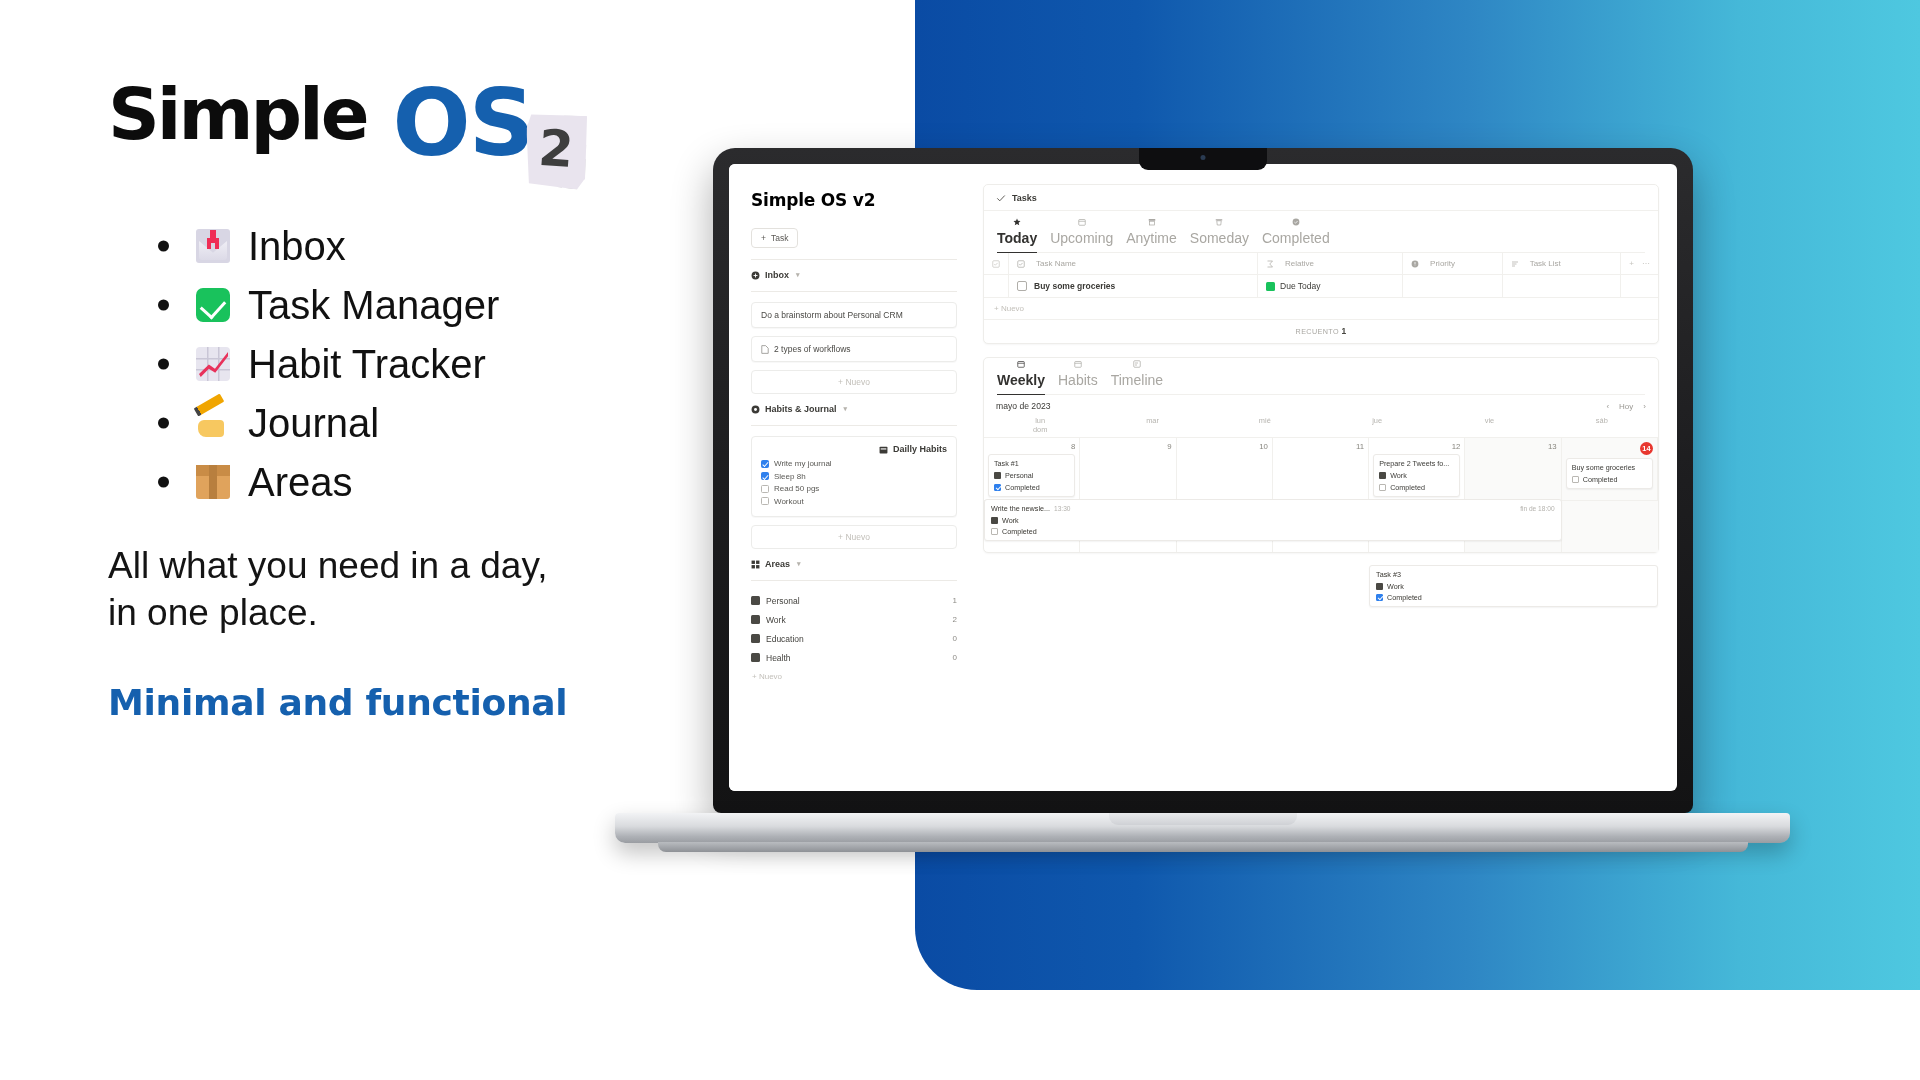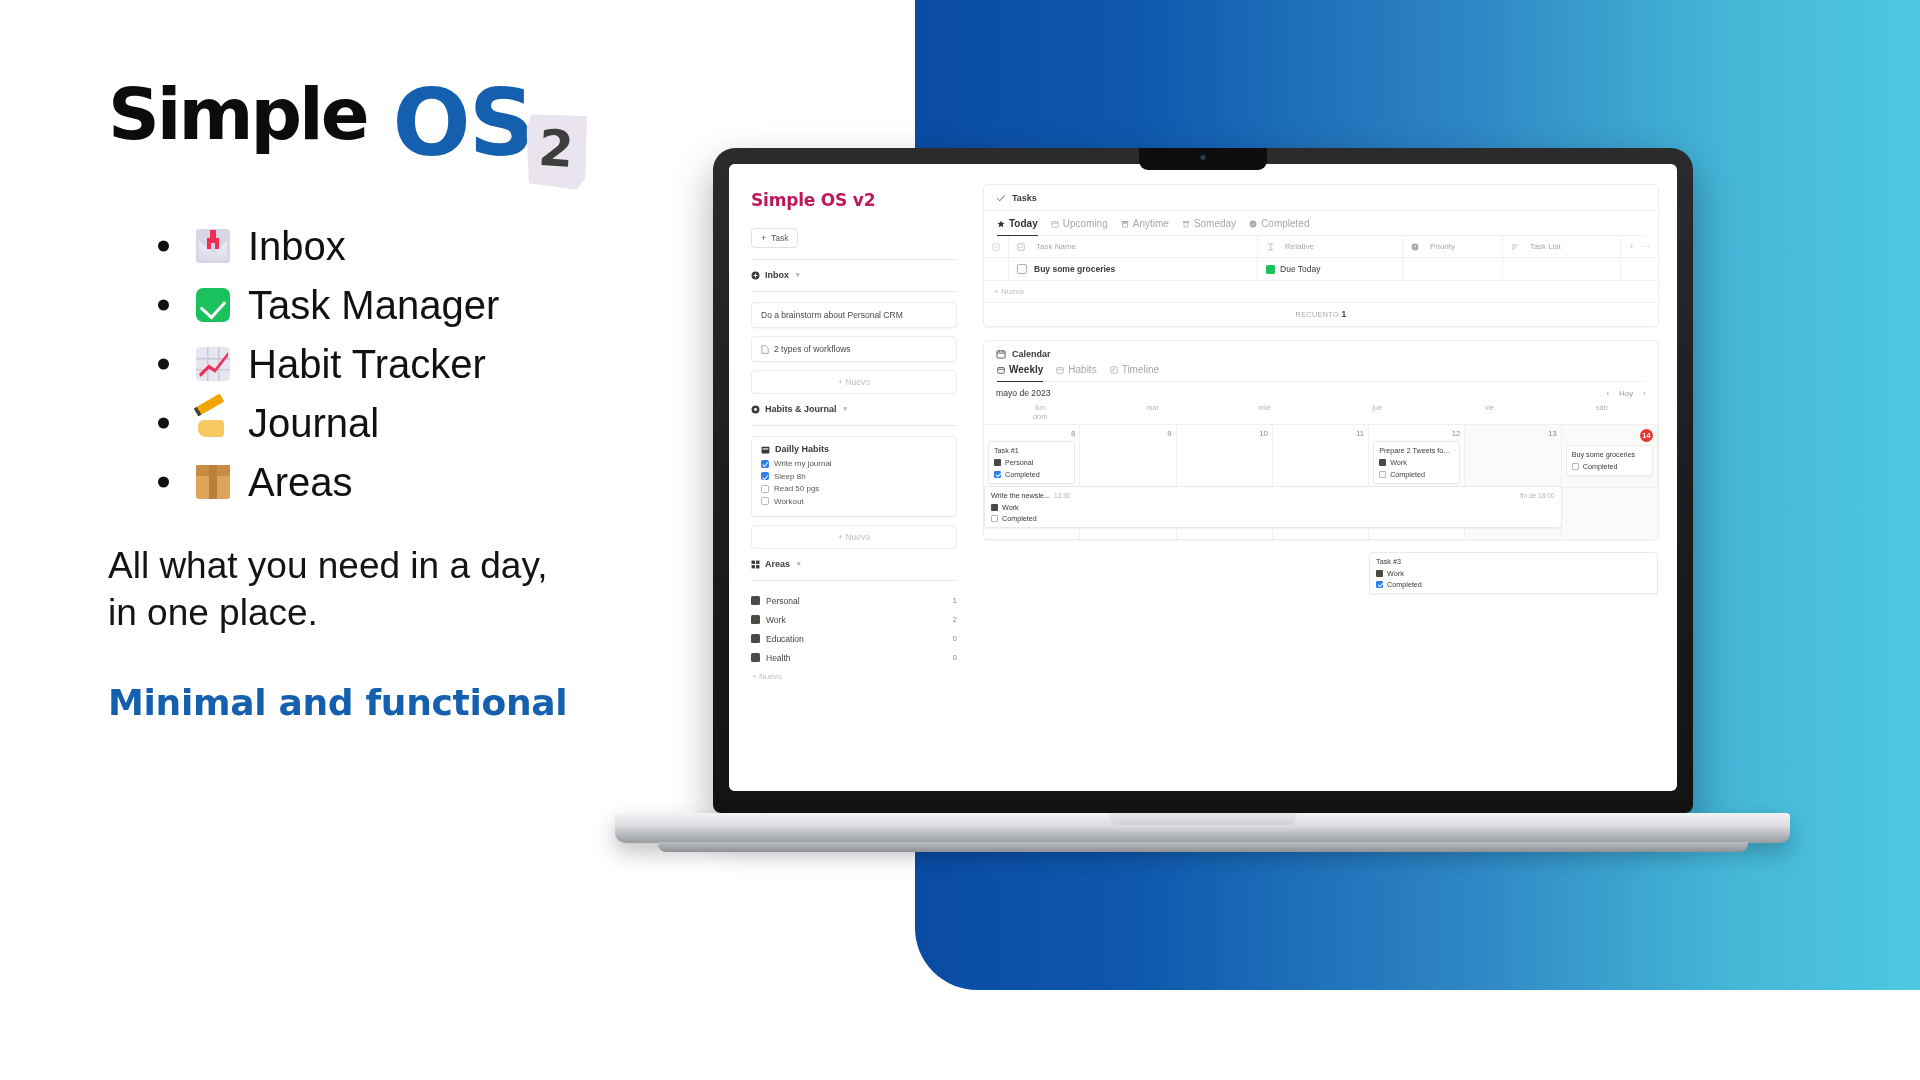--- a/index.html
+++ b/index.html
@@ -150,21 +150,21 @@
   }
 
   
   #app { display: flex; height: 100%; font-size: 9px; color: #37352f; }
   #sidebar {
     width: 246px; padding: 26px 18px 0 22px; background: #fff;
     flex: 0 0 246px;
   }
   #app-title {
     font-family: "DejaVu Sans", sans-serif;
-    font-size: 17px; font-weight: 700; color: #be185d;
+    font-size: 17px; font-weight: 700; color: #000000;
     letter-spacing: -.2px; margin-bottom: 18px;
   }
   .btn-task {
     display: inline-flex; align-items: center; gap: 5px;
     border: 1px solid #e3e1dd; border-radius: 4px;
     padding: 4px 9px; font-size: 8.5px; color: #5b5955;
     background: #fff;
   }
   .hr { height: 1px; background: #eceae6; margin: 11px 0 10px; }
   .sec-head {
@@ -176,21 +176,21 @@
     border: 1px solid #ececea; border-radius: 4px;
     padding: 7px 9px; margin-top: 8px; background: #fff;
     font-size: 8.5px; color: #4a4945;
     box-shadow: 0 1px 1px rgba(0,0,0,.03);
   }
   .card-row { display: flex; align-items: center; gap: 5px; }
   .card-add {
     border: 1px solid #ececea; border-radius: 4px; margin-top: 8px;
     padding: 6px 0; text-align: center; color: #c2bfb9; font-size: 8.5px;
   }
-  .habit-title { font-weight: 700; color: #3b3a36; display:flex; align-items:center; gap:5px; margin-bottom:5px; font-size: 9px;}
+  .habit-title { font-weight: 700; color: #3b3a36; display:flex; align-items:center; gap:5px; margin-bottom:5px; font-size: 9px; justify-content: flex-end;}
   .habit-item { display: flex; align-items: center; gap: 5px; margin: 3.5px 0; font-size: 8px; color:#5a5955; }
   .cb { width: 8px; height: 8px; border: 1px solid #b9b7b2; border-radius: 1.5px; flex:0 0 8px; }
   .cb.on { background: #2f80ed; border-color: #2f80ed; position: relative; }
   .cb.on::after { content:""; position:absolute; left:2.3px; top:0.6px; width:2.4px; height:4.6px;
     border:1.2px solid #fff; border-top:0; border-left:0; transform: rotate(42deg); }
   .area-row {
     display: flex; align-items: center; gap: 6px;
     padding: 4.5px 0; font-size: 8.5px; color: #44433f;
   }
   .area-sq { width: 9px; height: 9px; background: #4a4944; border-radius: 1.5px; flex:0 0 9px; }
@@ -203,22 +203,23 @@
     box-shadow: 0 1px 2px rgba(0,0,0,.04); margin-bottom: 13px;
   }
   .panel-head {
     display: flex; align-items: center; gap: 6px;
     padding: 8px 12px 7px; font-size: 9px; font-weight: 700; color: #3b3a36;
     border-bottom: 1px solid #f1f0ed;
   }
   .tabs { display: flex; gap: 13px; padding: 7px 13px 0; }
   .tab {
     display: flex; align-items: center; gap: 4px;
-    font-size: 10px; color: #a9a7a2; padding-bottom: 6px;
+    font-size: 14px; color: #a9a7a2; padding-bottom: 6px;
     border-bottom: 1.6px solid transparent;
+    flex-direction: column;
   }
   .tab.active { color: #333230; font-weight: 700; border-bottom-color: #333230; }
   .tabs-rule { height: 1px; background: #f1f0ed; margin: -1px 13px 0; }
 
   table.tasks { width: 100%; border-collapse: collapse; }
   table.tasks th, table.tasks td {
     border-right: 1px solid #f1f0ed; border-bottom: 1px solid #f1f0ed;
     padding: 6px 8px; text-align: left; font-weight: 400;
   }
   table.tasks th { color: #a9a7a2; font-size: 8px; }
@@ -603,29 +604,20 @@
               <span>+ </span>
               <span>Nuevo</span>
             </div>
             <div class="count-row">
               <span>RECUENTO</span>
               <b>1</b>
             </div>
           </div>
 
           <div class="panel">
-            <div class="panel-head" style="border-bottom:0;padding-bottom:3px">
-              <span>
-                <svg class="i" width="10" height="10" viewBox="0 0 16 16">
-                    <rect x="1.5" y="3" width="13" height="11.5" rx="1.5" fill="none" stroke="#55534e" stroke-width="1.5"></rect>
-                    <path d="M1.5 6.5h13M5 1.5v3M11 1.5v3" stroke="#55534e" stroke-width="1.5"></path>
-                  </svg>
-              </span>
-              <span>Calendar</span>
-            </div>
 
             <div class="tabs" style="padding-top:2px">
               <div class="tab active">
                 <span>
                   <svg class="i" width="8" height="8" viewBox="0 0 16 16">
                       <rect x="1.5" y="3" width="13" height="11.5" rx="1.5" fill="none" stroke="#333230" stroke-width="1.4"></rect>
                       <path d="M1.5 6.5h13" stroke="#333230" stroke-width="1.4"></path>
                     </svg>
                 </span>
                 <span>Weekly</span>

